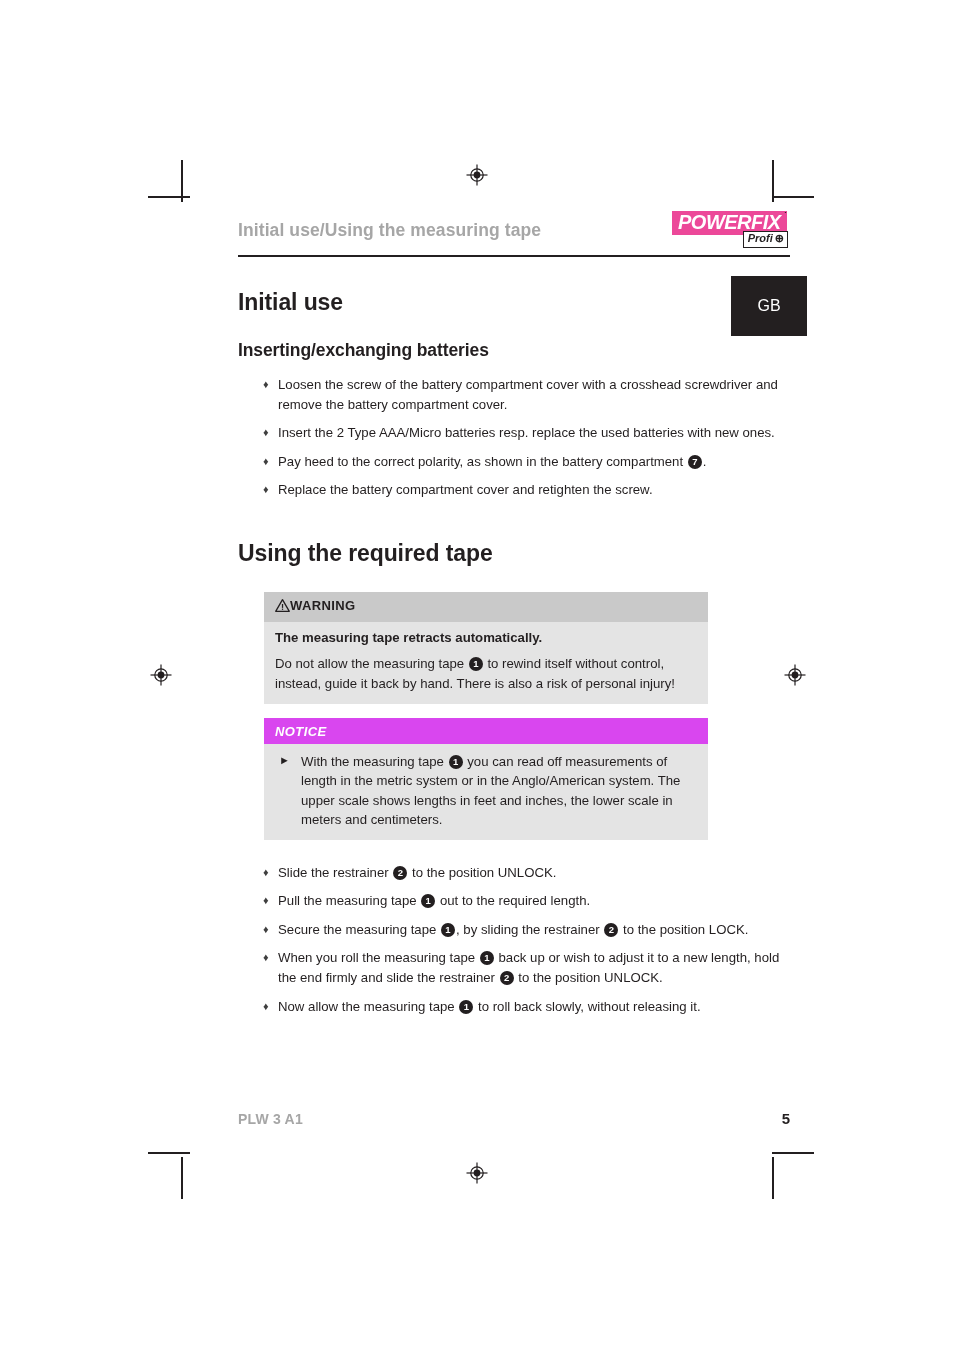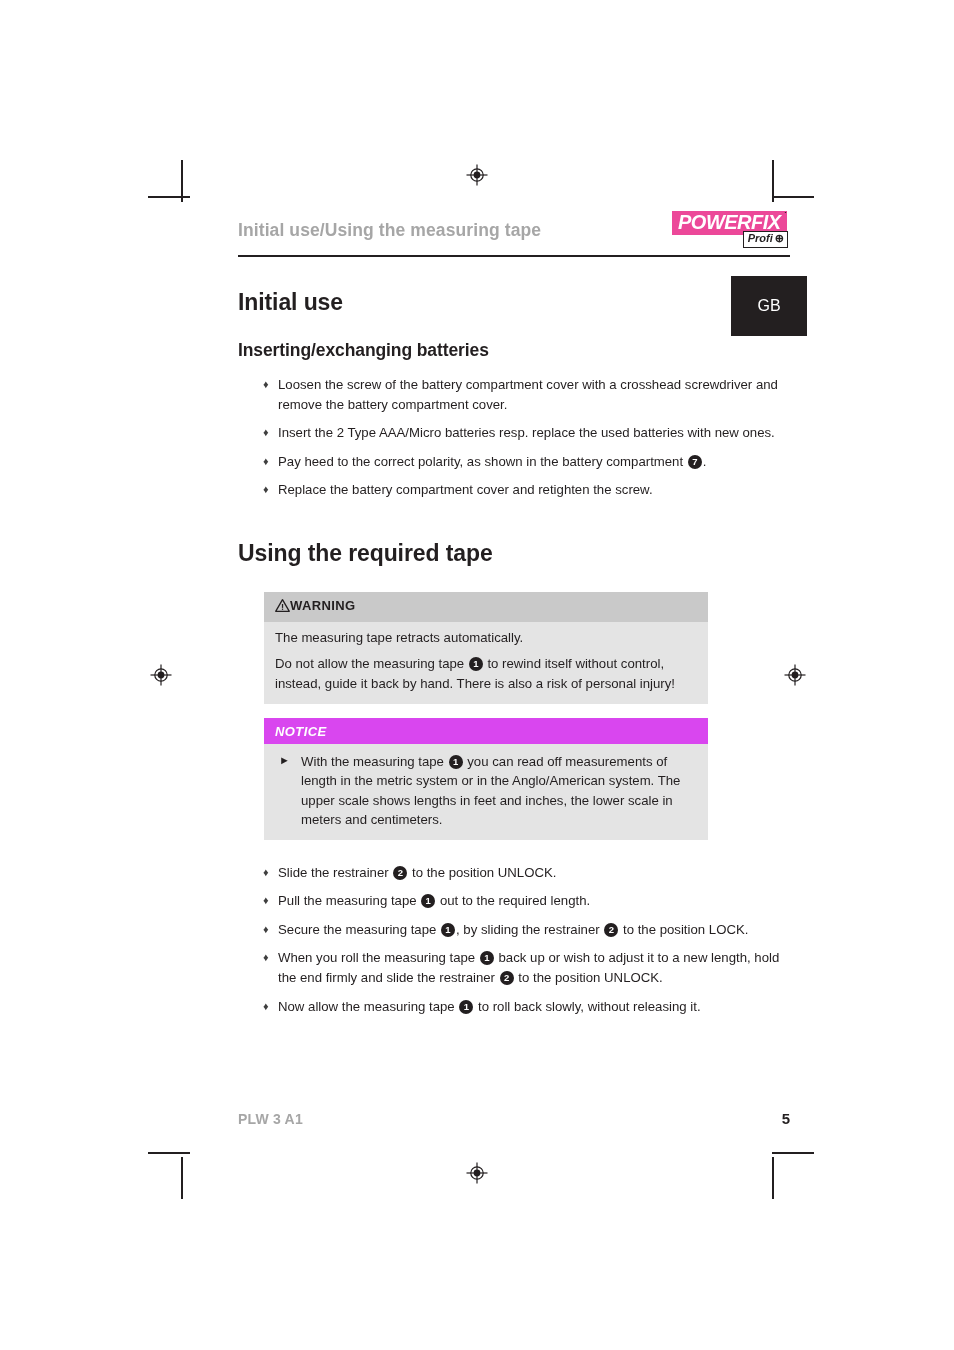--- a/index.html
+++ b/index.html
@@ -172,21 +172,21 @@
     font-weight: bold;
     letter-spacing: 0.4px;
   }
   .tri-icon { display: block; }
   .warn-body {
     background: #e4e4e4;
     padding: 7px 11px 10px 11px;
   }
   .warn-body .strong {
     font-size: 13.2px;
-    font-weight: normal;
+    font-weight: bold;
     margin: 0 0 7px 0;
     line-height: 1.4;
   }
   .warn-body .text {
     font-size: 13.2px;
     line-height: 1.5;
     margin: 0;
   }
 
   

